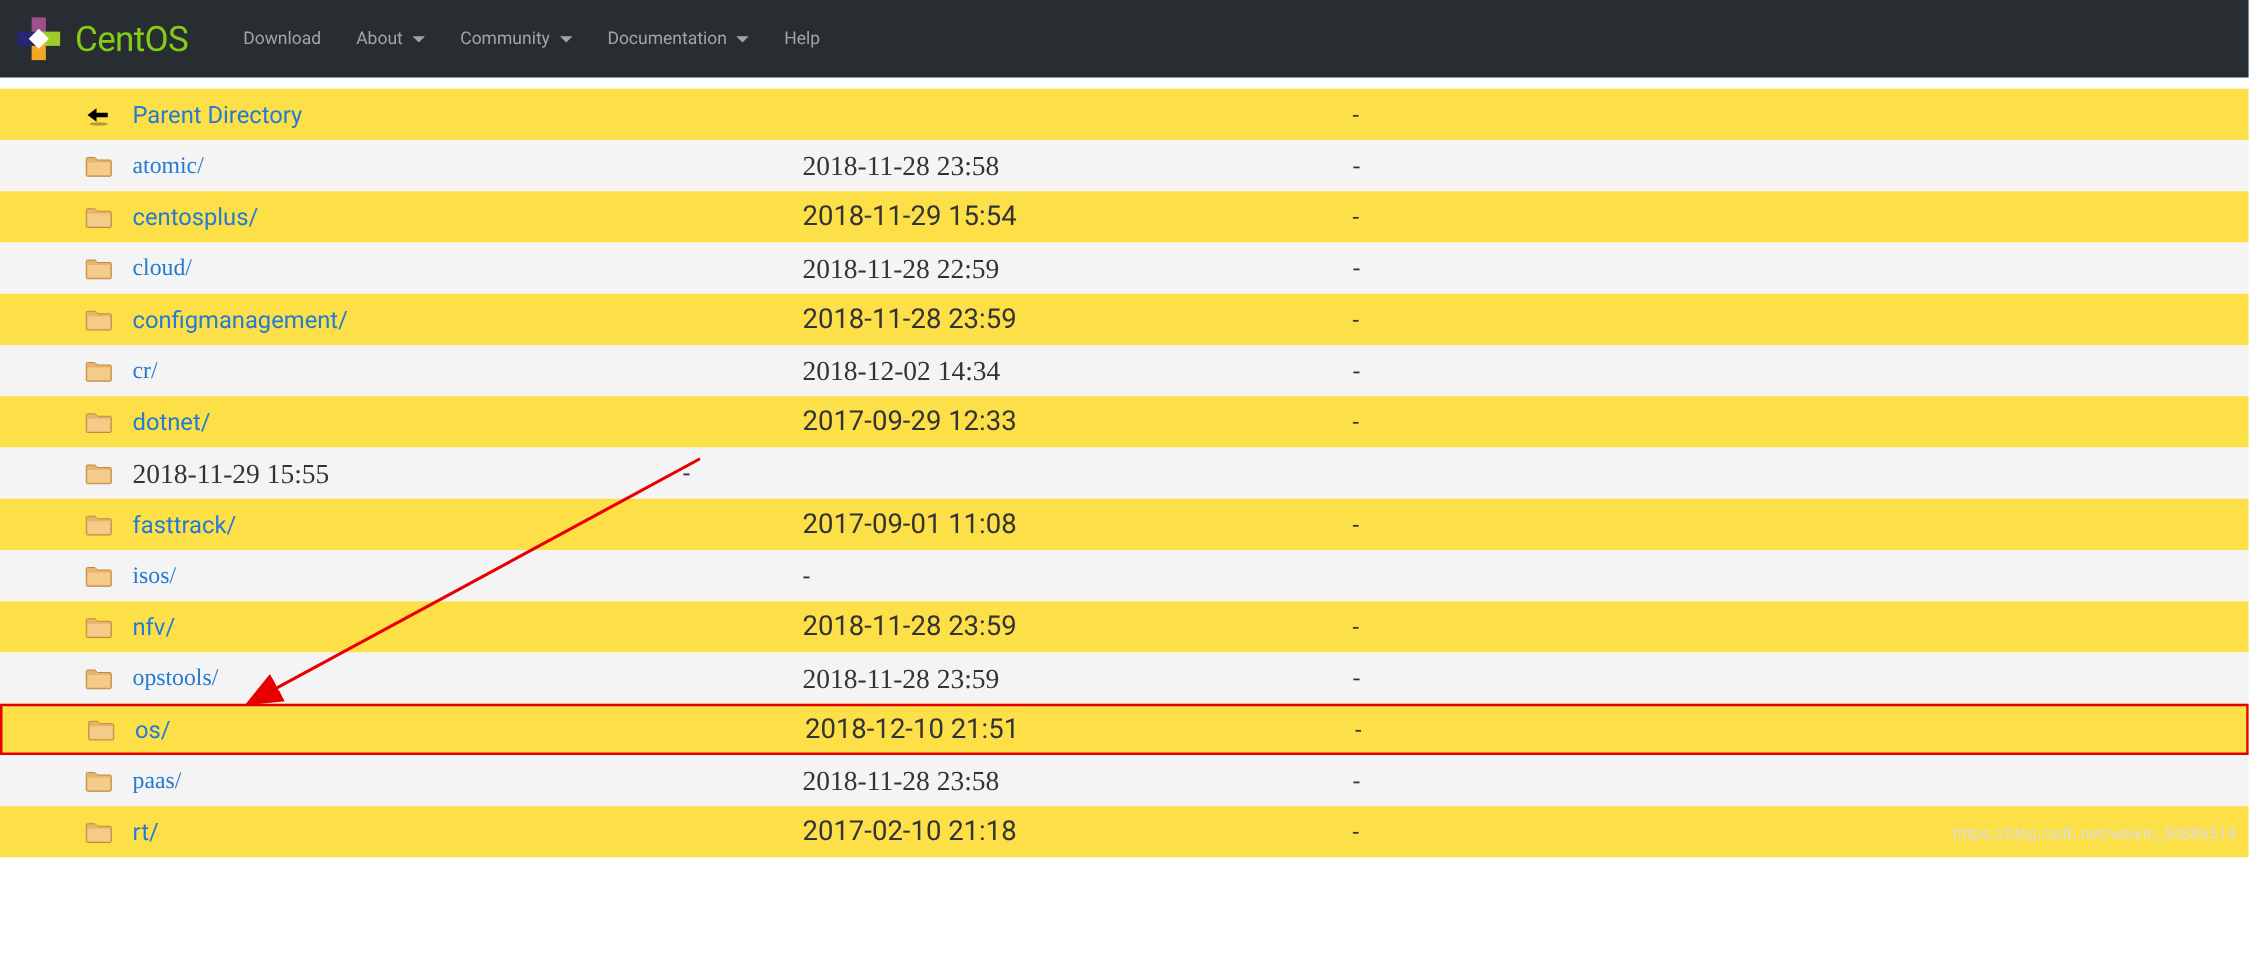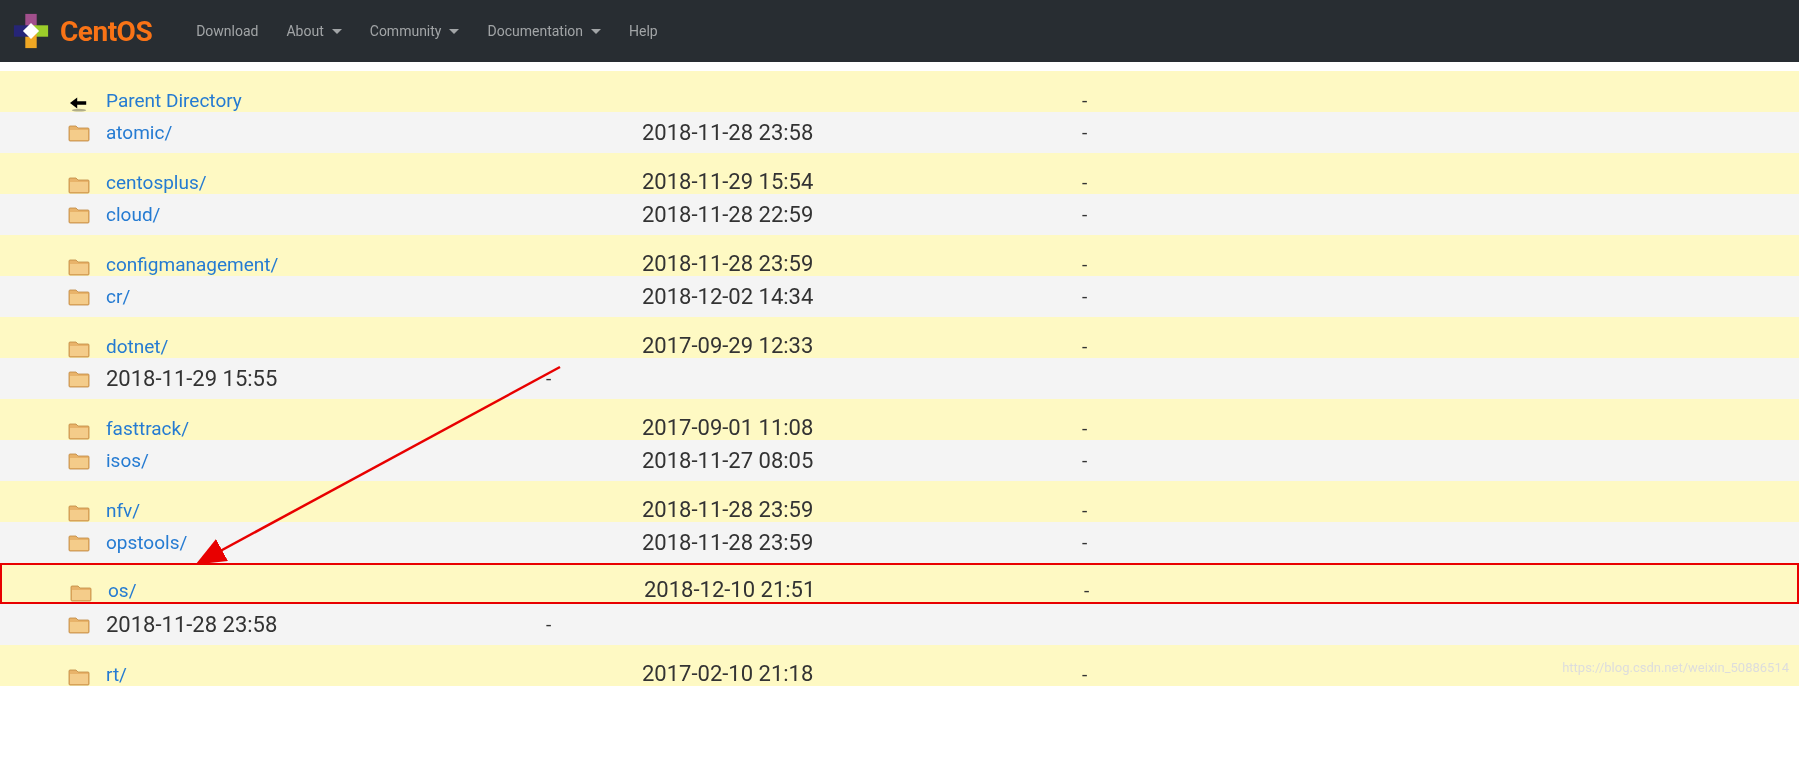--- a/index.html
+++ b/index.html
@@ -30,23 +30,23 @@
       margin-right: 30px;
     }
     
     .logo-icon {
       width: 38px;
       height: 38px;
       margin-right: 10px;
     }
     
     .logo-text {
-      color: #f97316;
+      color: #84cc16;
       font-size: 28px;
-      font-weight: 700;
+      font-weight: 400;
       letter-spacing: -0.5px;
       text-align: right;
     }
     
     .nav-menu {
       display: flex;
       align-items: center;
     }
     
     .nav-item {
@@ -75,25 +75,25 @@
     
     .listing-row {
       display: flex;
       align-items: center;
       height: 41px;
       padding-left: 68px;
     }
     
     .listing-row.odd {
       background-color: #f4f4f4;
+      font-family: Liberation Serif, serif;
     }
     
     .listing-row.even {
-      background-color: #fef9c3;
-      align-items: flex-end;
+      background-color: #fde047;
     }
     
     .listing-row.highlighted {
       border: 2.5px solid #e80000;
     }
     
     .icon-cell {
       width: 38px;
       display: flex;
       align-items: center;
@@ -287,21 +287,20 @@
         <div class="size-cell">-</div>
       </div>
       <div class="listing-row odd">
         <div class="icon-cell">
           <svg class="folder-icon" viewBox="0 0 22 18">
             <path d="M1 3 L1 16 Q1 17 2 17 L20 17 Q21 17 21 16 L21 5 Q21 4 20 4 L10 4 L8 2 L2 2 Q1 2 1 3 Z" fill="#e8b36a" stroke="#c08840" stroke-width="0.8"></path>
             <path d="M2 6 L20 6 L20 16 L2 16 Z" fill="#f4cc8a"></path>
           </svg>
         </div>
         <div class="name-cell"><a class="name-link">isos/</a></div>
-        <div class="date-cell">2018-11-27 08:05</div>
         <div class="size-cell">-</div>
       </div>
       <div class="listing-row even">
         <div class="icon-cell">
           <svg class="folder-icon" viewBox="0 0 22 18">
             <path d="M1 3 L1 16 Q1 17 2 17 L20 17 Q21 17 21 16 L21 5 Q21 4 20 4 L10 4 L8 2 L2 2 Q1 2 1 3 Z" fill="#e8b36a" stroke="#c08840" stroke-width="0.8"></path>
             <path d="M2 6 L20 6 L20 16 L2 16 Z" fill="#f4cc8a"></path>
           </svg>
         </div>
         <div class="name-cell"><a class="name-link">nfv/</a></div>
@@ -330,20 +329,21 @@
         <div class="date-cell">2018-12-10 21:51</div>
         <div class="size-cell">-</div>
       </div>
       <div class="listing-row odd">
         <div class="icon-cell">
           <svg class="folder-icon" viewBox="0 0 22 18">
             <path d="M1 3 L1 16 Q1 17 2 17 L20 17 Q21 17 21 16 L21 5 Q21 4 20 4 L10 4 L8 2 L2 2 Q1 2 1 3 Z" fill="#e8b36a" stroke="#c08840" stroke-width="0.8"></path>
             <path d="M2 6 L20 6 L20 16 L2 16 Z" fill="#f4cc8a"></path>
           </svg>
         </div>
+        <div class="name-cell"><a class="name-link">paas/</a></div>
         <div class="date-cell">2018-11-28 23:58</div>
         <div class="size-cell">-</div>
       </div>
       <div class="listing-row even">
         <div class="icon-cell">
           <svg class="folder-icon" viewBox="0 0 22 18">
             <path d="M1 3 L1 16 Q1 17 2 17 L20 17 Q21 17 21 16 L21 5 Q21 4 20 4 L10 4 L8 2 L2 2 Q1 2 1 3 Z" fill="#e8b36a" stroke="#c08840" stroke-width="0.8"></path>
             <path d="M2 6 L20 6 L20 16 L2 16 Z" fill="#f4cc8a"></path>
           </svg>
         </div>

